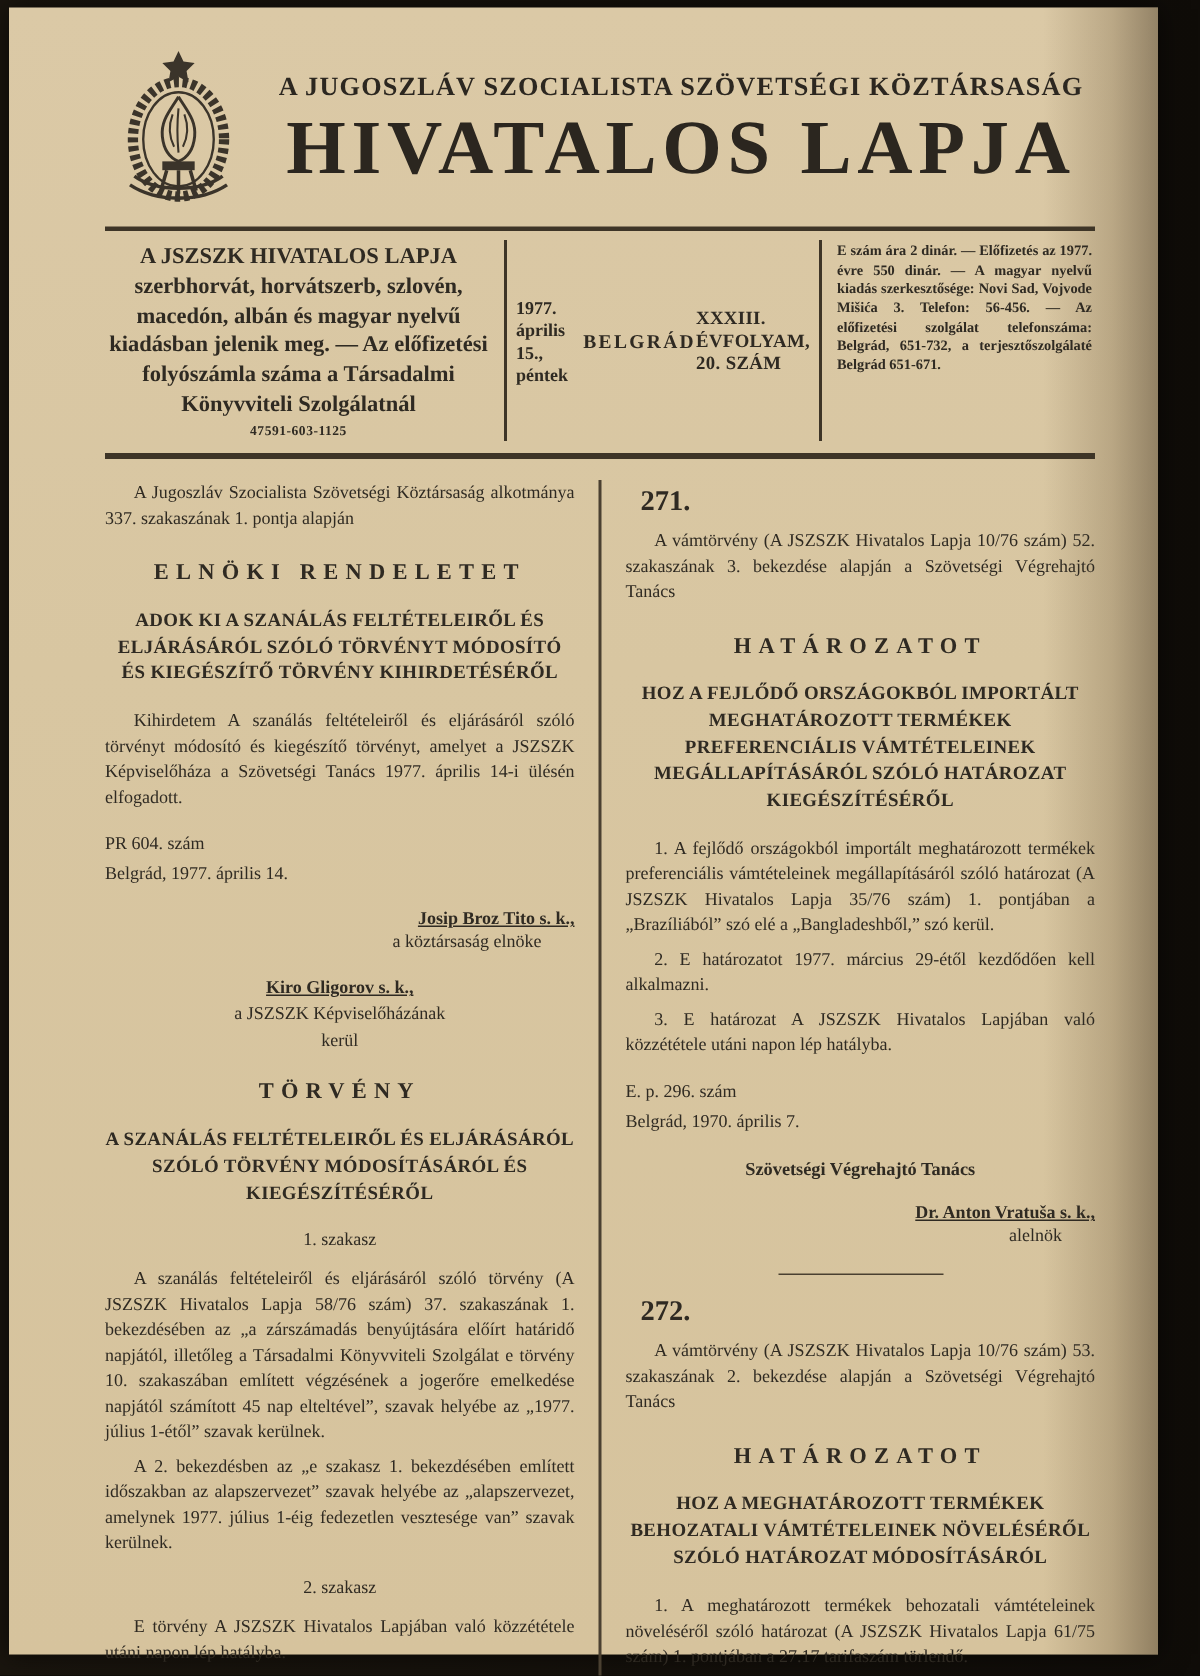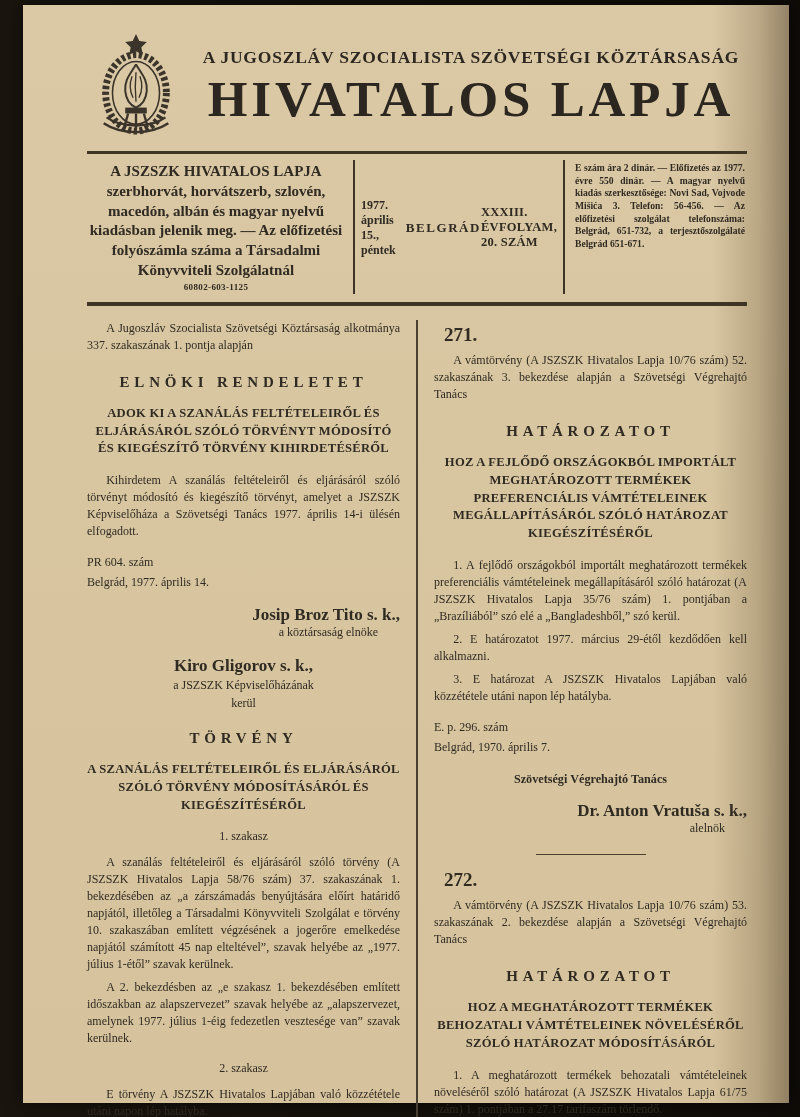--- a/index.html
+++ b/index.html
@@ -4,21 +4,21 @@
 <style>
   html,body{margin:0;padding:0;}
   body{
     width:800px;height:1117px;
     background:#0f0c08;
     font-family:"Liberation Serif","DejaVu Serif",serif;
     position:relative;overflow:hidden;
   }
   .scan-edge{position:absolute;inset:0;background:linear-gradient(90deg,#1a150e 0%,#0f0c08 100%);}
   .paper{
-    position:absolute;left:23px;top:5px;width:766px;height:1098px;
+    position:absolute;left:6px;top:5px;width:766px;height:1098px;
     background:
       linear-gradient(90deg, rgba(0,0,0,0) 0%, rgba(0,0,0,0) 90%, rgba(90,70,40,.25) 96%, rgba(60,45,25,.45) 100%),
       linear-gradient(180deg,#dbc9a6 0%,#d8c6a1 40%,#d6c39d 100%);
     color:#2f2a22;
     box-shadow:0 0 18px rgba(0,0,0,.6);
     padding:26px 42px 0 64px;
     box-sizing:border-box;
   }
   
   .hdr{display:flex;align-items:flex-start;}
@@ -47,21 +47,21 @@
   .col-left{padding-right:16px;border-right:2px solid #4a4031;}
   .col-right{padding-left:16px;}
   .sec-num{font-size:19px;font-weight:bold;margin:4px 0 6px 10px;}
   .para{font-size:12px;line-height:1.42;text-align:justify;text-indent:1.6em;margin:0 0 6px 0;}
   .act{font-size:15px;font-weight:bold;text-align:center;letter-spacing:.32em;margin:20px 0 14px 0;}
   .act-title{font-size:12.6px;font-weight:bold;text-align:center;line-height:1.42;letter-spacing:.02em;margin:0 0 14px 0;}
   .sub{font-size:12px;text-align:center;margin:14px 0 10px 0;}
   .ref{font-size:12px;margin:14px 0 0 0;line-height:1.45;}
   .ref + .ref{margin-top:2px;}
   .sig{margin-top:14px;}
-  .sig-name{font-weight:bold;font-size:17px;}
+  .sig-name{font-weight:bold;font-size:12px;text-decoration:underline;}
   .sig-role{font-size:12px;}
   .sig-right{text-align:right;}
   .sig-right .sig-role{padding-right:22px;}
   .sig-center{text-align:center;margin-top:16px;}
   .sig-center .sig-role{line-height:1.5;}
   .org{font-weight:bold;font-size:12.2px;text-align:center;margin-top:16px;}
   .sec-divider{width:110px;border:0;border-top:1.5px solid #4a4031;margin:18px auto 14px auto;}
   .mt-lg{margin-top:18px;}
 </style>
 </head>
@@ -89,21 +89,21 @@
     <div class="hdr-text">
       <div class="country">A JUGOSZLÁV SZOCIALISTA SZÖVETSÉGI KÖZTÁRSASÁG</div>
       <div class="gazette-title">HIVATALOS LAPJA</div>
     </div>
   </div>
   <hr class="rule-heavy">
 
   <div class="masthead">
     <div class="mh-cell mh-left">
       <p>A JSZSZK HIVATALOS LAPJA szerbhorvát, horvátszerb, szlovén, macedón, albán és magyar nyelvű kiadásban jelenik meg. — Az előfizetési folyószámla száma a Társadalmi Könyvviteli Szolgálatnál</p>
-      <p class="mh-account">60802-603-1125</p>
+      <p class="mh-account">47591-603-1125</p>
     </div>
     <div class="mh-cell mh-center">
       <div class="mh-date">1977. április 15., péntek</div>
       <div class="mh-city">BELGRÁD</div>
       <div class="mh-issue">XXXIII. ÉVFOLYAM, 20. SZÁM</div>
     </div>
     <div class="mh-cell mh-right">
       <p>E szám ára 2 dinár. — Előfizetés az 1977. évre 550 dinár. — A magyar nyelvű kiadás szerkesztősége: Novi Sad, Vojvode Mišića 3. Telefon: 56-456. — Az előfizetési szolgálat telefonszáma: Belgrád, 651-732, a terjesztőszolgálaté Belgrád 651-671.</p>
     </div>
   </div>

